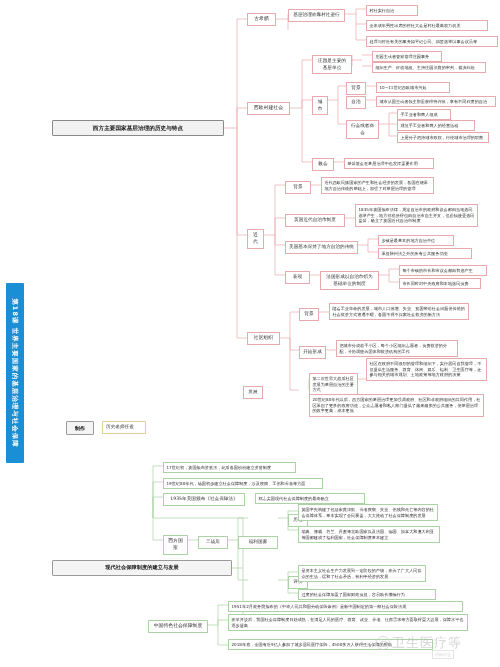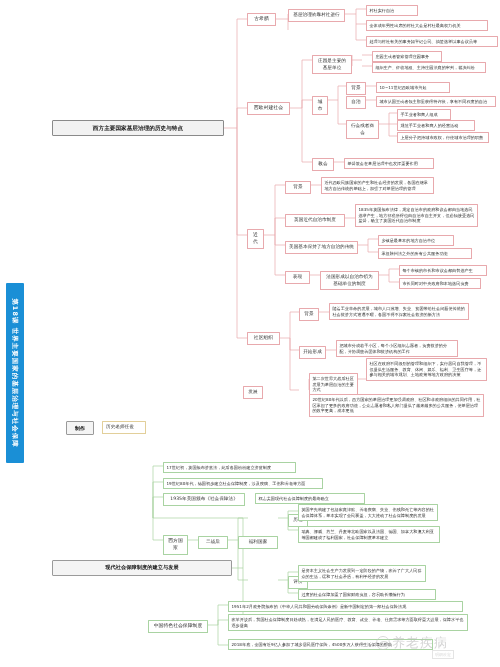--- a/index.html
+++ b/index.html
@@ -224,16 +224,16 @@
   <div class="node lvl2 green" style="left:288px;top:576px;width:20px;">评价</div>
   <div class="node green" style="left:298px;top:565px;width:128px;">是资本主义社会生产力发展到一定阶段的产物，改善了广大人民群众的生活，缓和了社会矛盾，有利于经济的发展</div>
   <div class="node green" style="left:298px;top:589px;width:138px;">过度的社会保障加重了国家财政负担，容易助长懒惰行为</div>
 
   <div class="node lvl1 green" style="left:148px;top:620px;width:60px;">中国特色社会保障制度</div>
   <div class="node green" style="left:228px;top:601px;width:235px;">1951年2月政务院颁布的《中华人民共和国劳动保险条例》是新中国制定的第一部社会保险法规</div>
   <div class="node green" style="left:228px;top:614px;width:240px;">改革开放后，我国社会保障制度日趋成熟，在满足人民的医疗、教育、就业、养老、住房需求等方面取得重大进展，保障水平也逐步提高</div>
   <div class="node green" style="left:228px;top:639px;width:205px;">2018年底，全国有近9亿人参加了城乡居民医疗保险，4500多万人获得生活保障的帮助</div>
 
   <div class="wm-icon"></div>
-  <div class="watermark">养老疾病</div>
+  <div class="watermark">卫生医疗等</div>
   <div class="wm-sub">明细改定</div>
 
 </div>
 
 </body></html>

